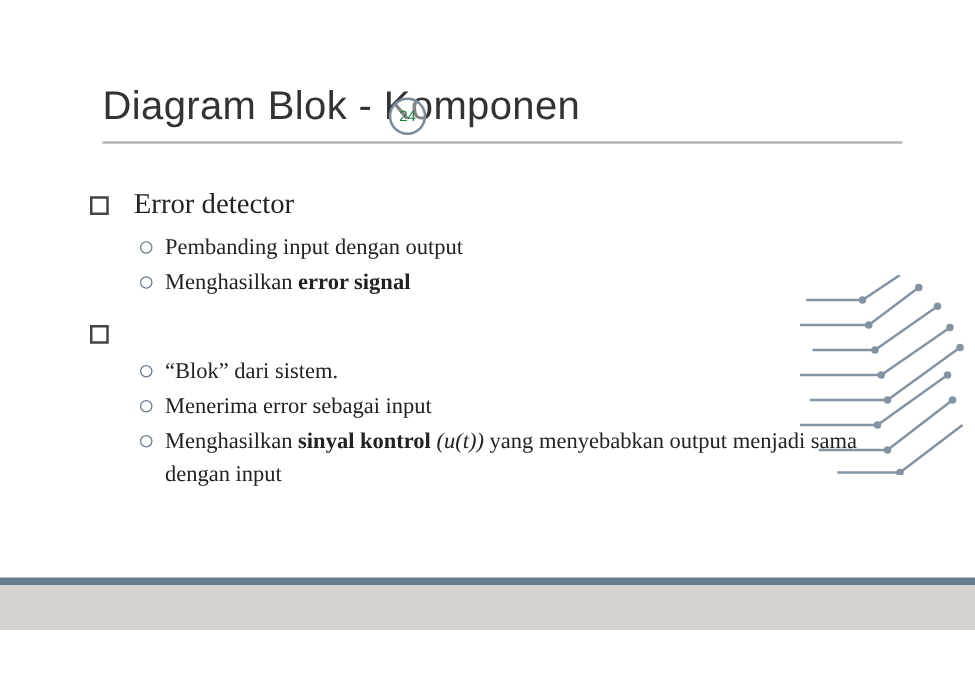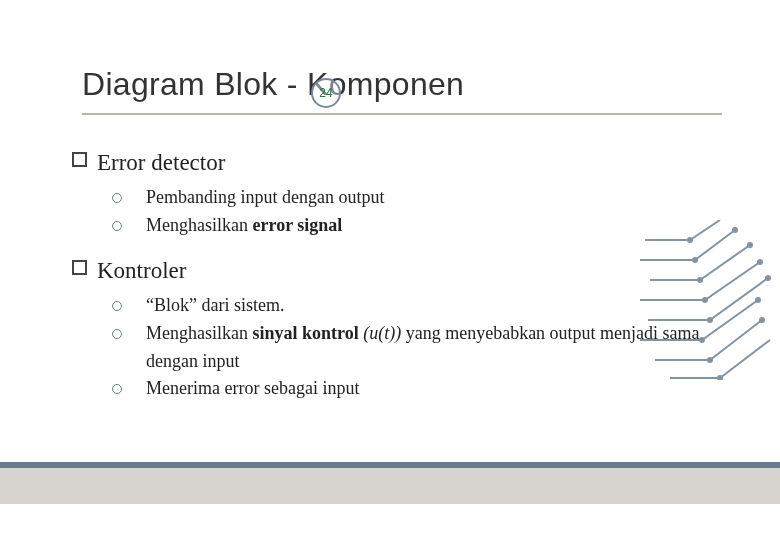--- a/index.html
+++ b/index.html
@@ -7,25 +7,25 @@
   .slide { position: relative; width: 780px; height: 504px; background: #fff; }
   .footer-band { position: absolute; left: 0; right: 0; bottom: 0; height: 36px; background: #d7d4d0; }
   .accent-strip { position: absolute; left: 0; right: 0; bottom: 36px; height: 6px; background: #687b8f; }
   .corner-art { position: absolute; right: 0; top: 220px; width: 140px; height: 160px; opacity: 0.95; pointer-events: none; }
   .title-area { position: absolute; left: 82px; top: 66px; right: 60px; }
   .title-text { font-size: 32px; color: #333; letter-spacing: 0.3px; font-weight: 400; font-family: Arial, Helvetica, sans-serif; }
   .title-rule { margin-top: 10px; height: 2px; background: #b8b5b1; width: 640px; }
   .page-badge { position: absolute; left: 311px; top: 78px; width: 30px; height: 30px; border: 2px solid #7a8a99; border-radius: 50%; display: flex; align-items: center; justify-content: center; font-size: 12px; color: #15803d; font-family: Arial, sans-serif; background: rgba(255,255,255,0.4); }
   .content { position: absolute; left: 72px; top: 150px; right: 40px; }
   .section { margin-bottom: 18px; }
-  .section-head { display: flex; align-items: flex-start; gap: 10px; margin-bottom: 8px; }
+  .section-head { display: flex; align-items: center; gap: 20px; margin-bottom: 8px; }
   .sq { display: inline-block; width: 15px; height: 15px; border: 2px solid #444; margin-top: 2px; flex-shrink: 0; }
   .section-title { font-size: 23px; color: #222; font-weight: 400; }
   .items { margin-left: 40px; }
-  .item { display: flex; align-items: baseline; gap: 24px; line-height: 1.55; font-size: 18px; color: #222; }
+  .item { display: flex; align-items: baseline; gap: 10px; line-height: 1.55; font-size: 18px; color: #222; }
   .dot { display: inline-block; width: 10px; height: 10px; border: 1.5px solid #6a7a88; border-radius: 50%; margin-top: 5px; flex-shrink: 0; }
   .item-text { flex: 1; }
   .bi { font-weight: bold; }
 </style>
 </head>
 <body>
 
 <div class="slide">
 
   <div class="title-area">
@@ -50,34 +50,33 @@
           </div>
           <div class="item">
             <span class="dot"></span>
             <span class="item-text">Menghasilkan <span class="bi">error signal</span></span>
           </div>
         </div>
       </div>
       <div class="section">
         <div class="section-head">
           <span class="sq"></span>
-          <span class="section-title">Kontroler</span>
         </div>
         <div class="items">
           <div class="item">
             <span class="dot"></span>
             <span class="item-text">“Blok” dari sistem.</span>
           </div>
           <div class="item">
             <span class="dot"></span>
-            <span class="item-text">Menghasilkan <span class="bi">sinyal kontrol</span> <i>(u(t))</i> yang menyebabkan output menjadi sama dengan input</span>
+            <span class="item-text">Menerima error sebagai input</span>
           </div>
           <div class="item">
             <span class="dot"></span>
-            <span class="item-text">Menerima error sebagai input</span>
+            <span class="item-text">Menghasilkan <span class="bi">sinyal kontrol</span> <i>(u(t))</i> yang menyebabkan output menjadi sama dengan input</span>
           </div>
         </div>
       </div>
     </div>
 
   <svg class="corner-art" viewBox="0 0 140 160">
     <g stroke="#7e8e9e" stroke-width="2" fill="none">
       <path d="M5 20 L50 20 L80 0"></path>
       <path d="M0 40 L55 40 L95 10"></path>
       <path d="M10 60 L60 60 L110 25"></path>

